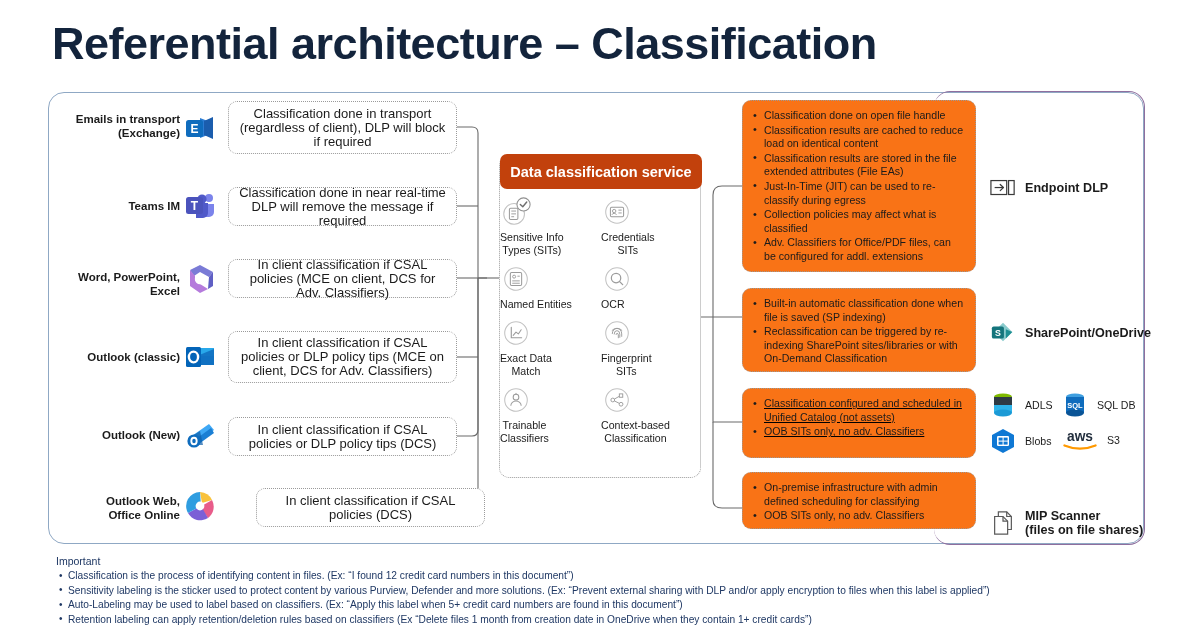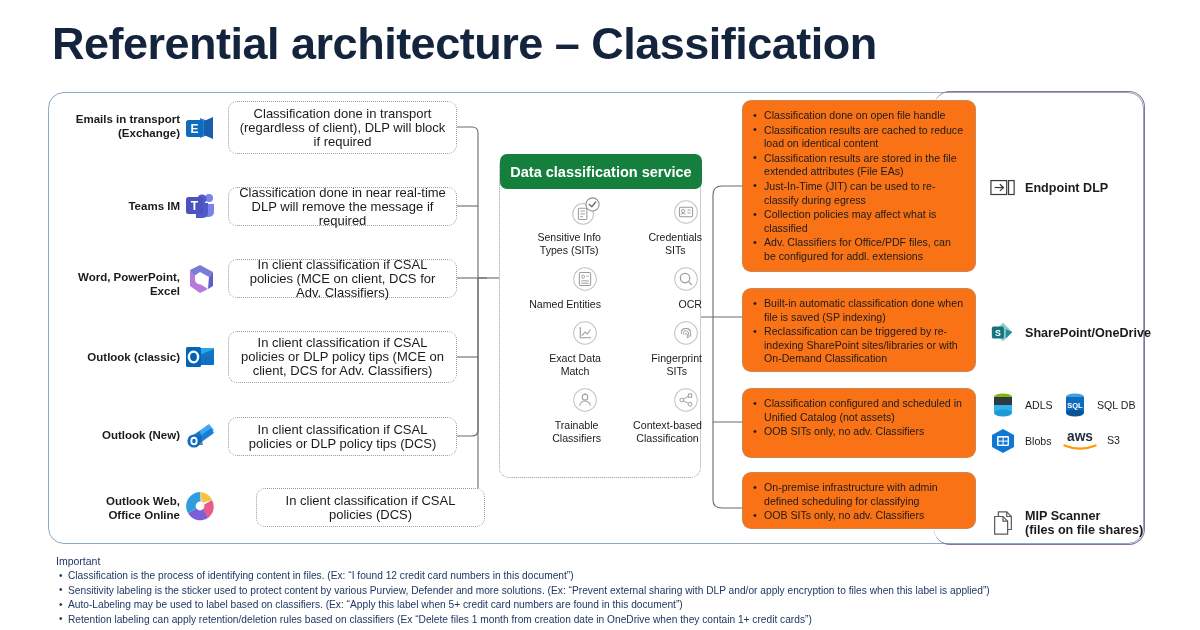--- a/index.html
+++ b/index.html
@@ -68,29 +68,29 @@
   }
 
   
   #svc {
     position: absolute; left: 499px; top: 155px;
     width: 202px; height: 323px;
     border: 1.2px dotted #9a9a9a; border-radius: 10px; background: #fff;
   }
   #svc-header {
     position: absolute; left: 0px; top: -2px; width: 202px; height: 35px;
-    background: #15803d; border-radius: 7px;
+    background: #c2410c; border-radius: 7px;
     color: #fff; font-size: 14.5px; font-weight: 600;
     display: flex; align-items: center; justify-content: center;
   }
   #svc-grid {
     position: absolute; top: 40px; left: 0; width: 202px;
     display: grid; grid-template-columns: 1fr 1fr; row-gap: 6px;
   }
-  .svc-cell { display: flex; flex-direction: column; align-items: flex-end; }
+  .svc-cell { display: flex; flex-direction: column; align-items: flex-start; }
   .svc-ic { width: 32px; height: 32px; margin-bottom: 3px; }
   .svc-cap {
     font-size: 10.6px; line-height: 13px; text-align: center; color: #1b1b1b;
   }
 
   
   .dest-row { position: absolute; display: flex; align-items: center; }
   .dest-ic { width: 26px; height: 26px; flex: none; }
   .dest-label {
     margin-left: 9px; font-size: 12.6px; font-weight: 700; color: #1b1b1b;
@@ -305,21 +305,21 @@
     </ul>
   </div>
 
   <div class="bbox" style="left:742px; top:288px; width:234px; height:84px;">
     <ul>
       <li>Built-in automatic classification done when file is saved (SP indexing)</li>
       <li>Reclassification can be triggered by re-indexing SharePoint sites/libraries or with On-Demand Classification</li>
     </ul>
   </div>
 
-  <div class="bbox" style="left:742px; top:388px; width:234px; height:70px;">
+  <div class="bbox" style="left:742px; top:388px; width:234px; height:70px;text-decoration:underline;">
     <ul>
       <li>Classification configured and scheduled in Unified Catalog (not assets)</li>
       <li>OOB SITs only, no adv. Classifiers</li>
     </ul>
   </div>
 
   <div class="bbox" style="left:742px; top:472px; width:234px; height:57px;">
     <ul>
       <li>On-premise infrastructure with admin defined scheduling for classifying</li>
       <li>OOB SITs only, no adv. Classifiers</li>

